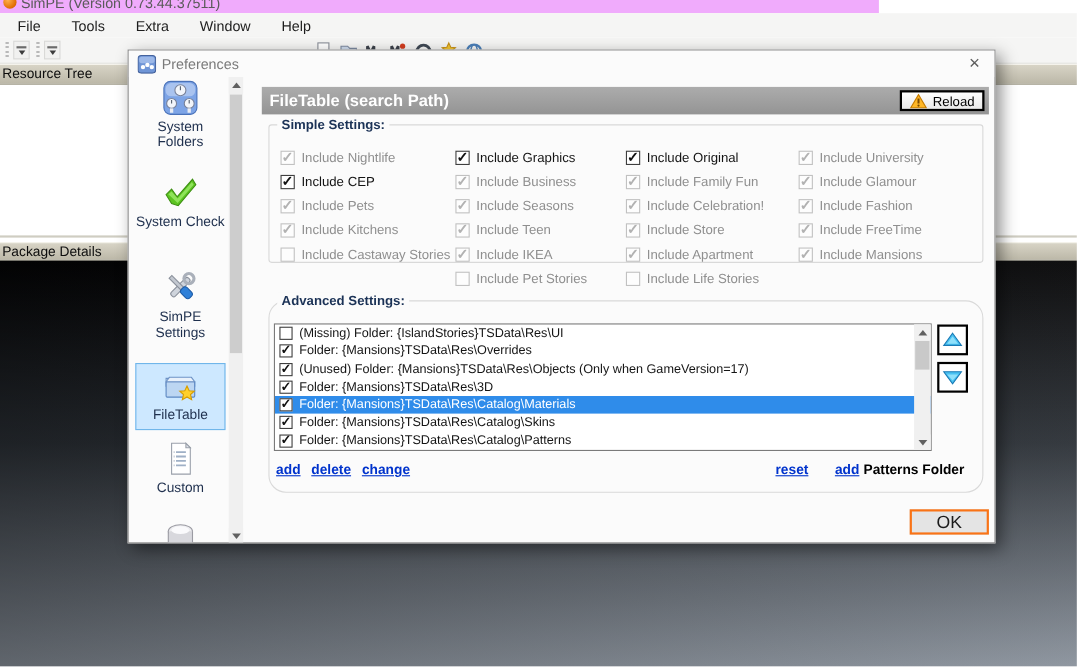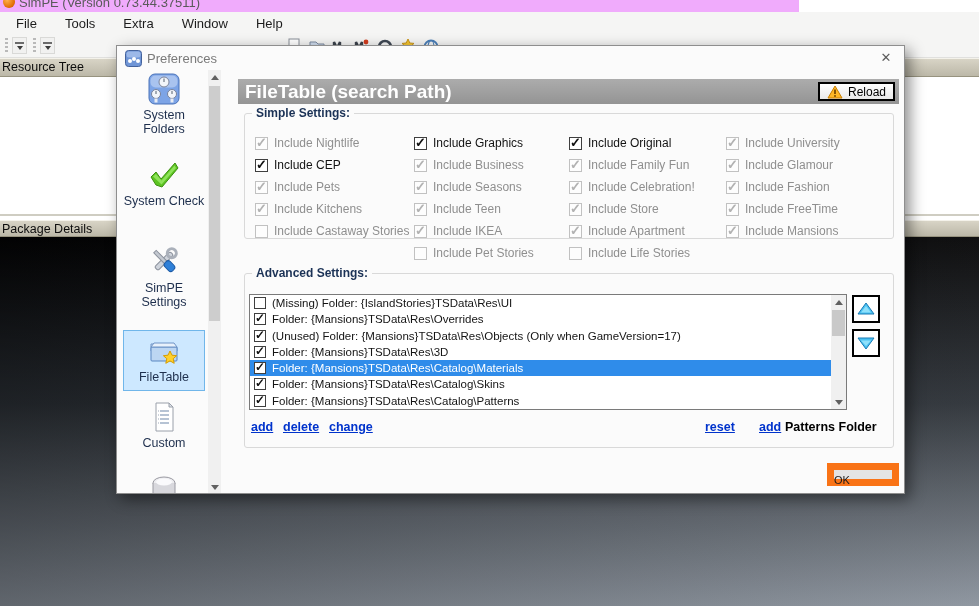--- a/index.html
+++ b/index.html
@@ -52,29 +52,29 @@
   .sb-scroll .thumb { position:absolute; left:1px; top:16px; width:11px; height:235px; background:#cdcdcd; }
   .arrow-box { position:absolute; left:0; width:13px; height:15px; background:#f0f0f0;
                display:flex; align-items:center; justify-content:center; }
   .tri-up { width:0; height:0; border-left:4px solid transparent; border-right:4px solid transparent; border-bottom:5px solid #606060; }
   .tri-dn { width:0; height:0; border-left:4px solid transparent; border-right:4px solid transparent; border-top:5px solid #606060; }
 
   
   #content { position:absolute; left:121px; top:24px; width:661px; height:425px; }
   .hdr-bar { position:absolute; left:0; top:9px; width:661px; height:25px;
              background:linear-gradient(#acacac,#949494); }
-  .hdr-title { font-size:19px; font-weight:700; color:#ffffff; line-height:25px; padding-left:7px; }
+  .hdr-title { font-size:15px; font-weight:700; color:#ffffff; line-height:25px; padding-left:7px; }
   .reload-btn { position:absolute; right:4px; top:3px; height:19px; background:linear-gradient(#ffffff,#e9e9e9);
                 border:2px solid #000; display:flex; align-items:center; gap:5px; padding:0 7px; font-size:12px; color:#000; cursor:default; }
 
   .fieldset { position:absolute; left:6px; width:650px; border:1px solid #d9d9d9; border-radius:3px; background:#fbfbfb; }
   .legend { position:absolute; top:-8px; left:7px; background:#fbfbfb; padding:0 4px;
             font-size:12px; font-weight:700; color:#1b3256; }
   #fs-simple { top:43px; height:126px; }
-  #fs-adv    { top:203px; height:175px; }
+  #fs-adv    { top:203px; height:175px;border-radius:16px; }
 
   .col { position:absolute; top:18px; }
   .row { display:flex; align-items:center; height:22px; cursor:default; }
   .cb { width:13px; height:13px; border:1px solid #3f3f3f; background:#fff; position:relative; margin-right:6px; flex:none; }
   .row.checked .cb::after { content:"✓"; position:absolute; left:0px; top:-3px; font-size:13px; font-weight:700; color:#101010; }
   .row.disabled .cb { border-color:#c1c1c1; background:#fdfdfd; }
   .row.disabled.checked .cb::after { color:#b2b2b2; }
   .lbl { font-size:12px; color:#141414; white-space:nowrap; }
   .row.disabled .lbl { color:#8f8f8f; }
 
@@ -90,21 +90,21 @@
   .list-scroll .thumb { position:absolute; left:1px; top:15px; width:13px; height:26px; background:#c9c9c9; }
   .ls-arrow { position:absolute; left:0; width:15px; height:14px; display:flex; align-items:center; justify-content:center; background:#f0f0f0; }
 
   .move-btn { position:absolute; left:607px; width:28px; height:28px; background:#fff; border:2px solid #000;
               display:flex; align-items:center; justify-content:center; cursor:default; }
   .links { position:absolute; left:0; top:146px; width:650px; height:22px; }
   .lnk { position:absolute; font-size:12.5px; font-weight:700; color:#0033cc; text-decoration:underline; cursor:default; white-space:nowrap; }
   .lnk-suffix { position:absolute; font-size:12.5px; font-weight:700; color:#000; white-space:nowrap; }
 
   .ok-btn { position:absolute; left:710px; top:417px; width:72px; height:23px; background:#e4e4e4;
-            border:7px solid #f97316; font-size:11px; color:#1a1a1a; text-align:left; line-height:21px; cursor:default; }
+            border:2px solid #f97316; font-size:16px; color:#1a1a1a; text-align:center; line-height:21px; cursor:default; }
 </style>
 </head>
 <body>
 
 <div id="stage">
 
   <div class="abs titlebar">
     <span class="simpe-logo"></span>
     <span class="win-title">SimPE (Version 0.73.44.37511)</span>
   </div>

